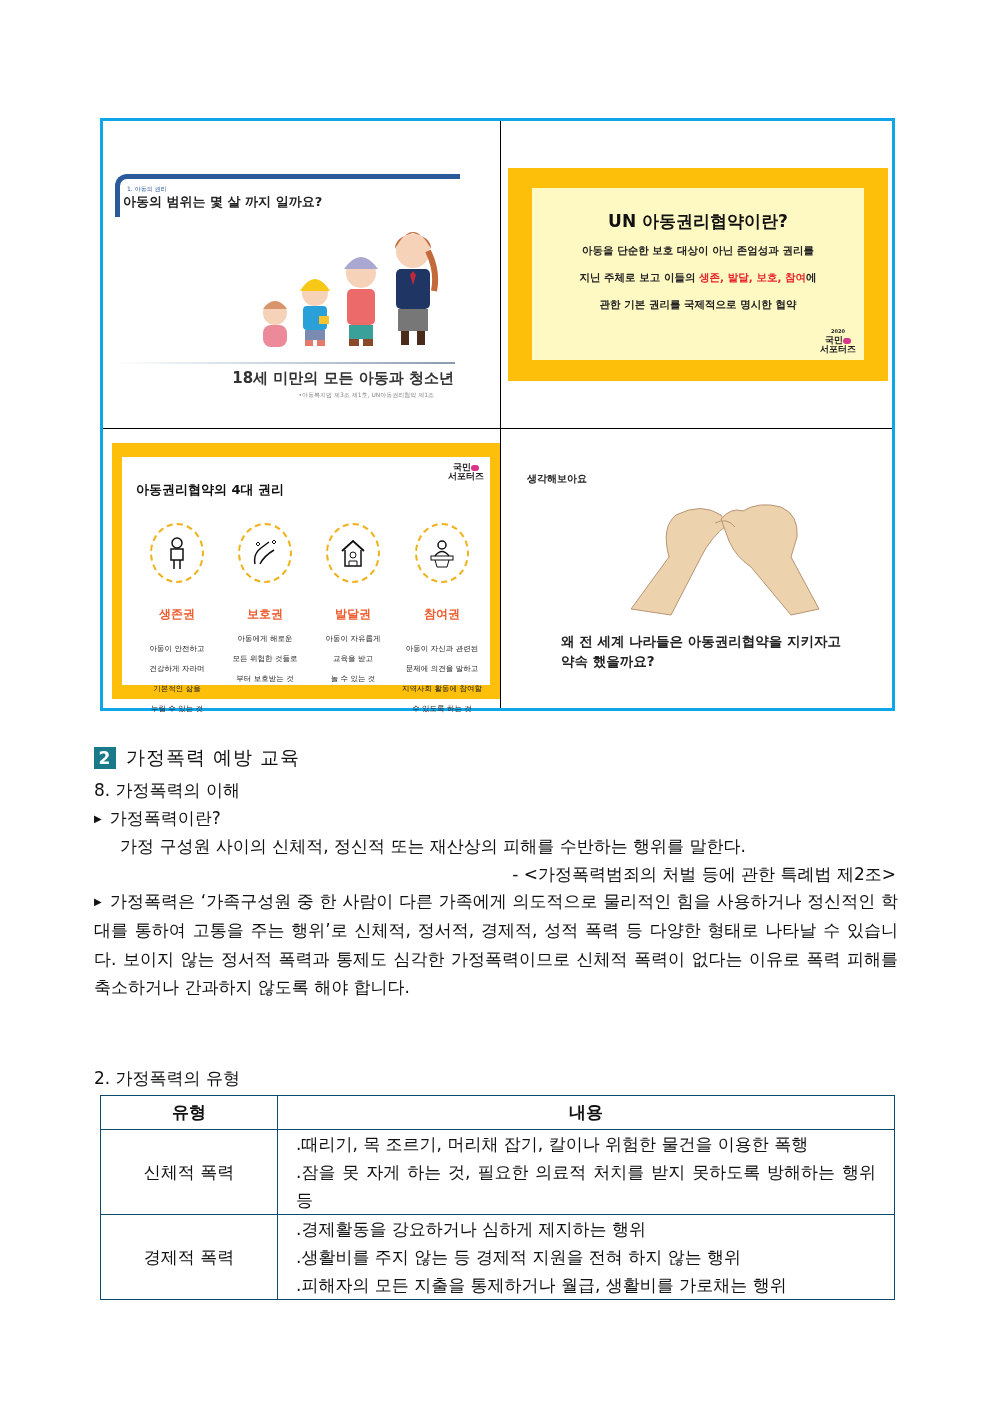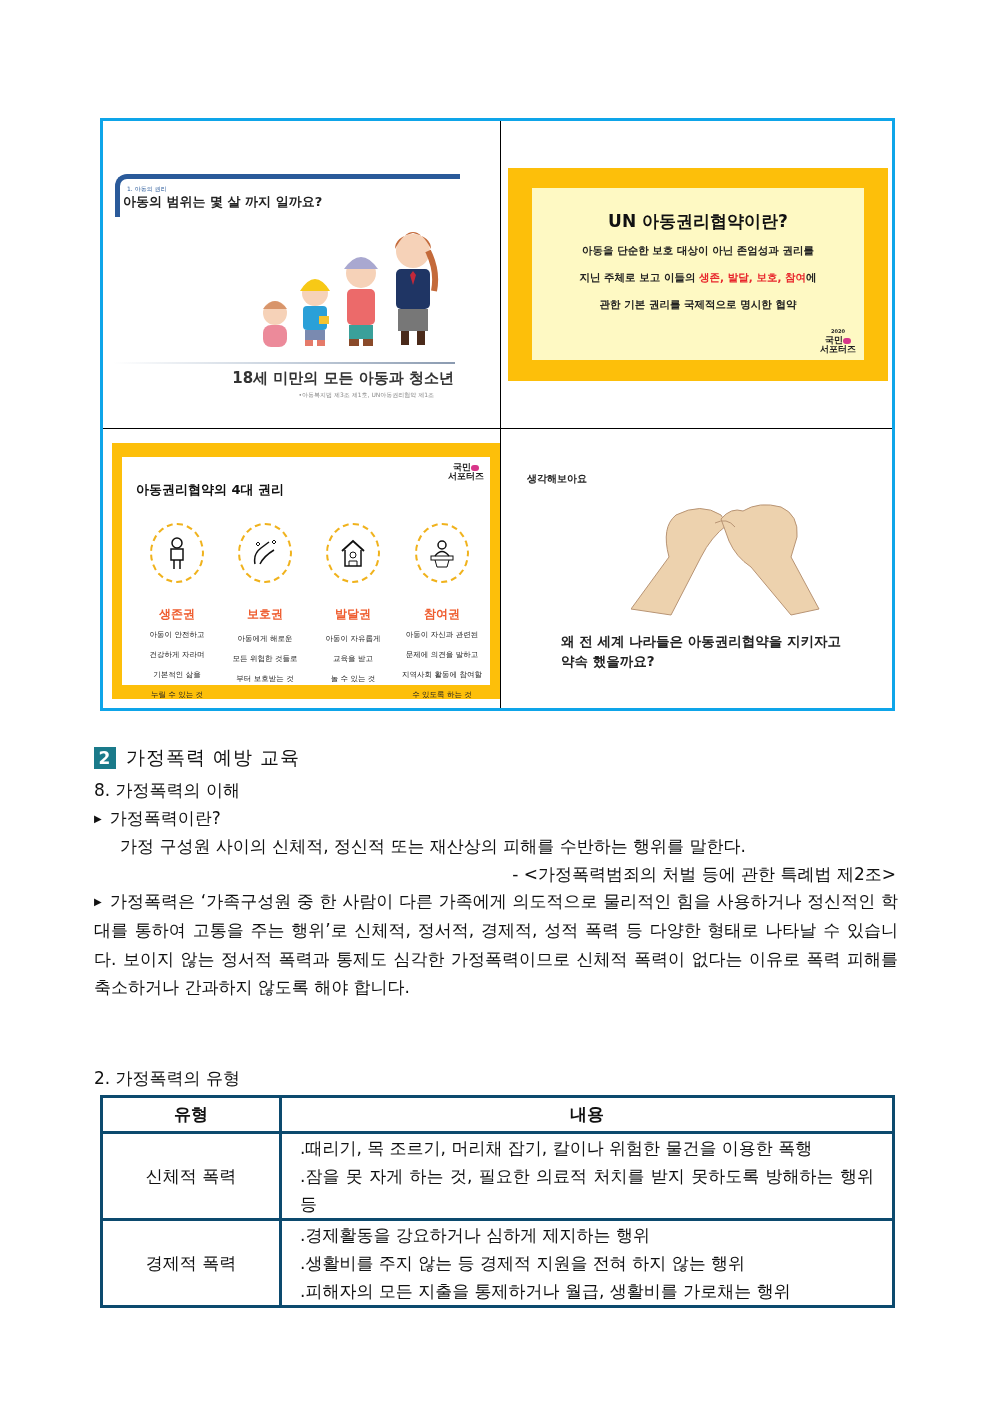--- a/index.html
+++ b/index.html
@@ -31,36 +31,36 @@
   .logo .pink{display:inline-block;width:8px;height:6px;background:#d8368a;border-radius:3px;vertical-align:middle;}
 
   
   .s3{left:0;top:308px;width:397px;height:285px;}
   .s3 .yframe{left:9px;top:14px;width:388px;height:256px;}
   .s3 .inner{position:absolute;left:10px;top:14px;width:368px;height:228px;background:#fff;}
   .s3 .h{position:absolute;left:14px;top:24px;font-size:13px;font-weight:bold;color:#111;}
   .right{position:absolute;width:86px;text-align:center;}
   .right .ring{width:50px;height:56px;margin:0 auto;border:2px dashed #f0b21c;border-radius:50%;display:flex;align-items:center;justify-content:center;}
   .right .name{font-size:12px;font-weight:bold;color:#ef5d2f;margin-top:23px;}
-  .right .desc{font-size:7.5px;line-height:20px;color:#222;margin-top:2px;}
+  .right .desc{font-size:7.5px;line-height:20px;color:#222;margin-top:16px;}
 
   
   .s4{left:398px;top:308px;width:397px;height:285px;}
   .s4 .lab{position:absolute;left:26px;top:43px;font-size:10px;font-weight:bold;color:#222;}
   .s4 .q{position:absolute;left:60px;top:202px;width:320px;text-align:left;font-size:13.5px;font-weight:bold;color:#222;line-height:20px;}
 
   
   .sec{position:absolute;left:94px;top:745px;font-size:19px;display:flex;align-items:center;letter-spacing:1px;}
   .badge{display:inline-block;width:22px;height:22px;background:#1a7a8a;color:#fff;font-weight:bold;font-size:17px;text-align:center;line-height:22px;margin-right:10px;}
   .t{position:absolute;font-size:17px;line-height:28px;white-space:nowrap;}
   .para{position:absolute;left:94px;top:887px;width:804px;font-size:17px;line-height:28.5px;text-align:justify;text-align-last:left;}
   .tri{font-size:10px;vertical-align:middle;margin-right:8px;}
 
   table.types{position:absolute;left:100px;top:1095px;width:795px;border-collapse:collapse;font-size:17px;}
-  table.types td,table.types th{border:3px solid #0c4a6e;padding:0 18px;}
+  table.types td,table.types th{border:1px solid #0c4a6e;padding:0 18px;}
   table.types th{height:33px;font-weight:bold;font-size:17px;}
   table.types td.type{width:140px;text-align:center;}
   table.types td.content{line-height:28px;text-align:justify;}
 </style>
 </head>
 <body>
 
 <div class="grid">
   <div class="vline"></div>
   <div class="hline"></div>

